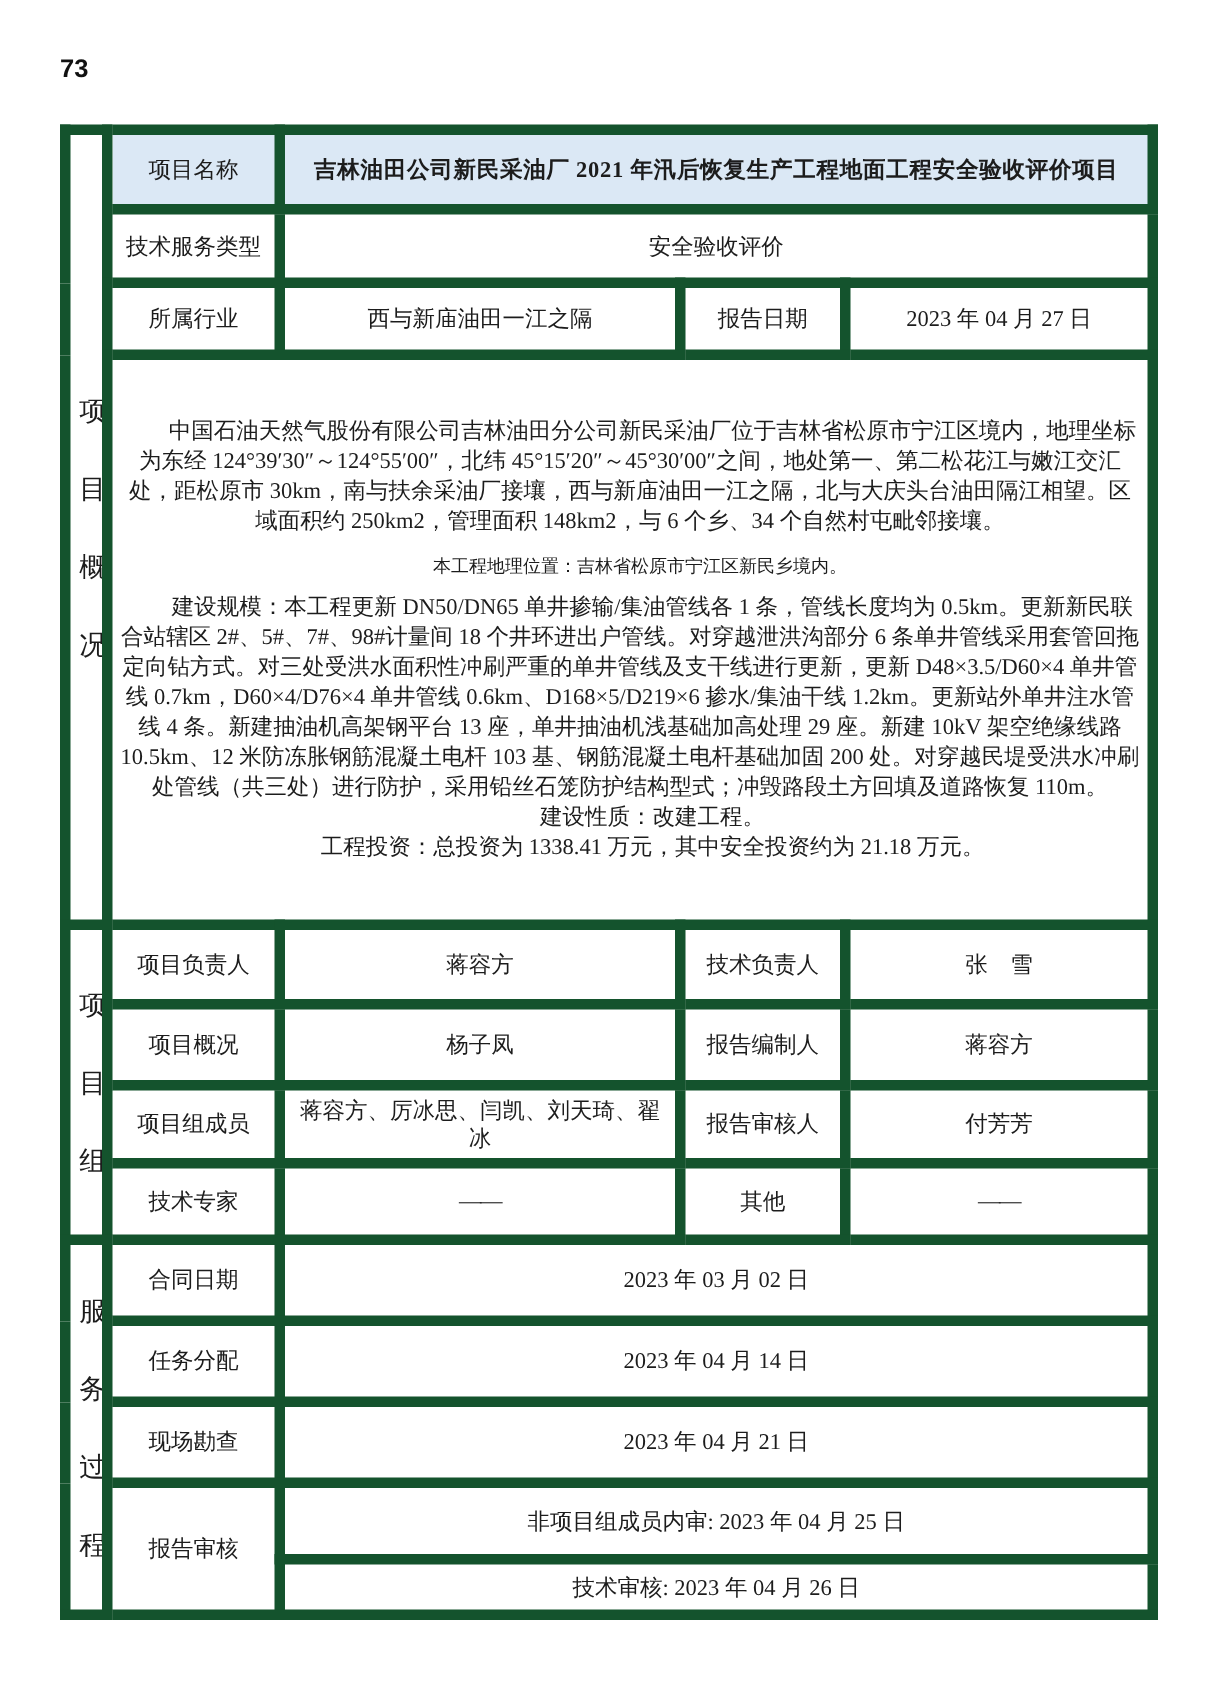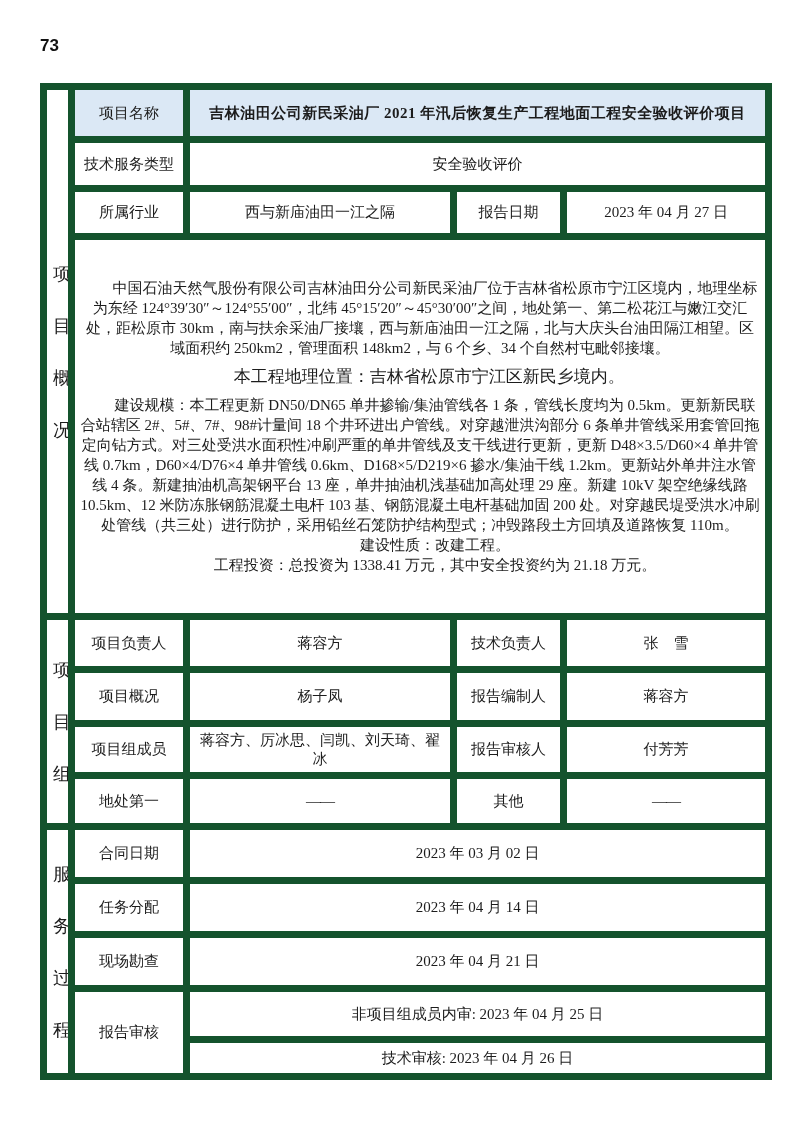--- a/index.html
+++ b/index.html
@@ -52,21 +52,21 @@
     vertical-align: top;
     padding: 6px 8px 4px 8px;
     font-size: 14.5px;
     line-height: 20px;
     margin-left: 16px;
   }
   .para { margin: 0; text-indent: 2em; }
   .para-location {
     margin: 6px 0 5px 0;
     text-indent: 1.1em;
-    font-size: 17px;
+    font-size: 12px;
     font-weight: 500;
     line-height: 26px;
   }
   td.left-val { text-align: left; padding-left: 10px; }
   .dash { letter-spacing: -1px; }
 </style>
 </head>
 <body>
 
 <div id="page">
@@ -128,21 +128,21 @@
         <td>报告编制人</td>
         <td>蒋容方</td>
       </tr>
       <tr style="height:52px">
         <td>项目组成员</td>
         <td>蒋容方、厉冰思、闫凯、刘天琦、翟冰</td>
         <td>报告审核人</td>
         <td>付芳芳</td>
       </tr>
       <tr style="height:51px">
-        <td>地处第一</td>
+        <td>技术专家</td>
         <td class="dash">——</td>
         <td>其他</td>
         <td class="dash">——</td>
       </tr>
 
       <tr style="height:54px">
         <td rowspan="5" class="group-cell">
           <div class="vtext">服务过程</div>
         </td>
         <td>合同日期</td>

